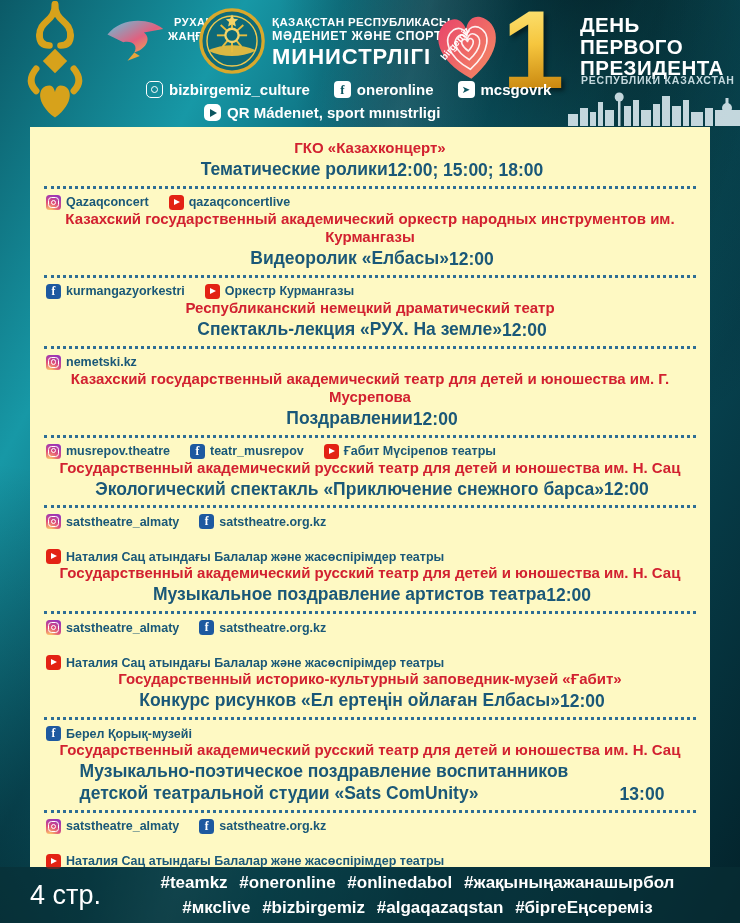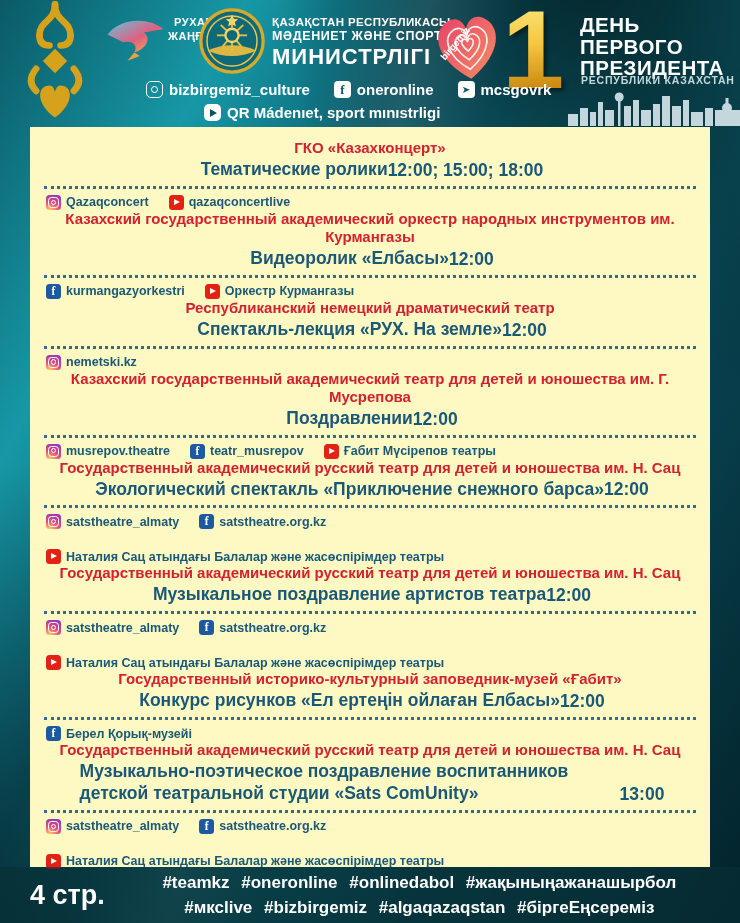--- a/index.html
+++ b/index.html
@@ -59,21 +59,21 @@
   .cicon.instagram{background:radial-gradient(circle at 25% 110%,#fdc468 8%,#e0507a 48%,#9b36b7 85%);}
   .cicon.instagram::before{content:"";position:absolute;inset:2px;border:1.4px solid #fff;border-radius:3.5px;}
   .cicon.instagram::after{content:"";position:absolute;left:4.8px;top:4.8px;width:3.2px;height:3.2px;border:1.4px solid #fff;border-radius:50%;}
   .cicon.facebook{background:#1d59a0;}
   .cicon.facebook::before{content:"f";position:absolute;inset:0;color:#fff;font-weight:bold;font-size:11.5px;text-align:center;line-height:15px;font-family:"Liberation Serif",serif;}
   .cicon.youtube{background:#e32214;}
   .cicon.youtube::before{content:"";position:absolute;left:5.4px;top:4px;border-left:6px solid #fff;border-top:3.5px solid transparent;border-bottom:3.5px solid transparent;}
   
   .footer{position:absolute;left:0;right:0;bottom:0;height:56px;background:rgba(8,47,54,.62);z-index:3;
     display:flex;align-items:center;}
-  .page-num{color:#fff;font-weight:bold;font-size:27px;margin-left:30px;flex:none;}
+  .page-num{color:#fff;font-weight:normal;font-size:27px;margin-left:30px;flex:none;}
   .hashtags{flex:1;text-align:center;color:#fff;font-weight:bold;font-size:17px;line-height:1.5;word-spacing:7px;padding-right:6px;}
 </style>
 </head>
 <body>
 
 <div class="sheen"></div>
 
 <div class="header">
 
   <svg class="ornament" width="78" height="122" viewBox="0 0 70 110">

